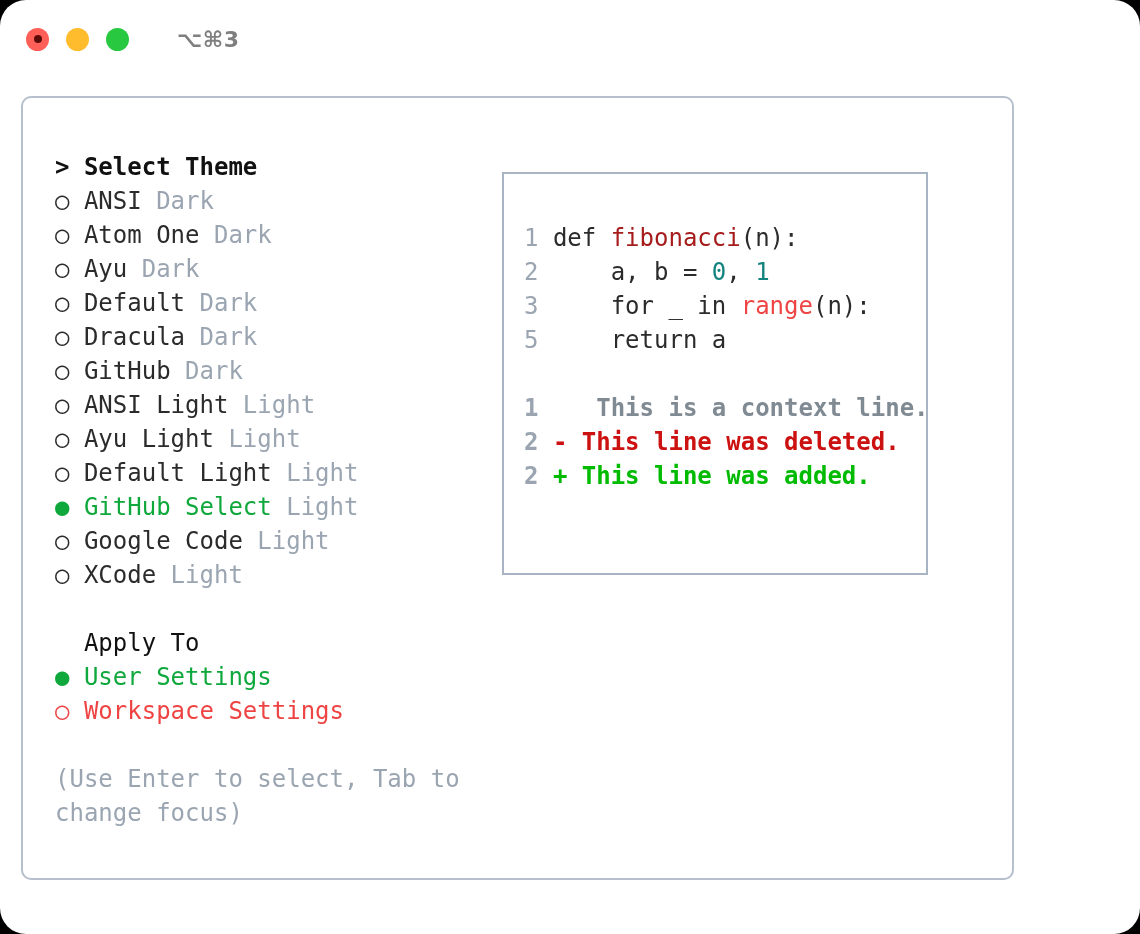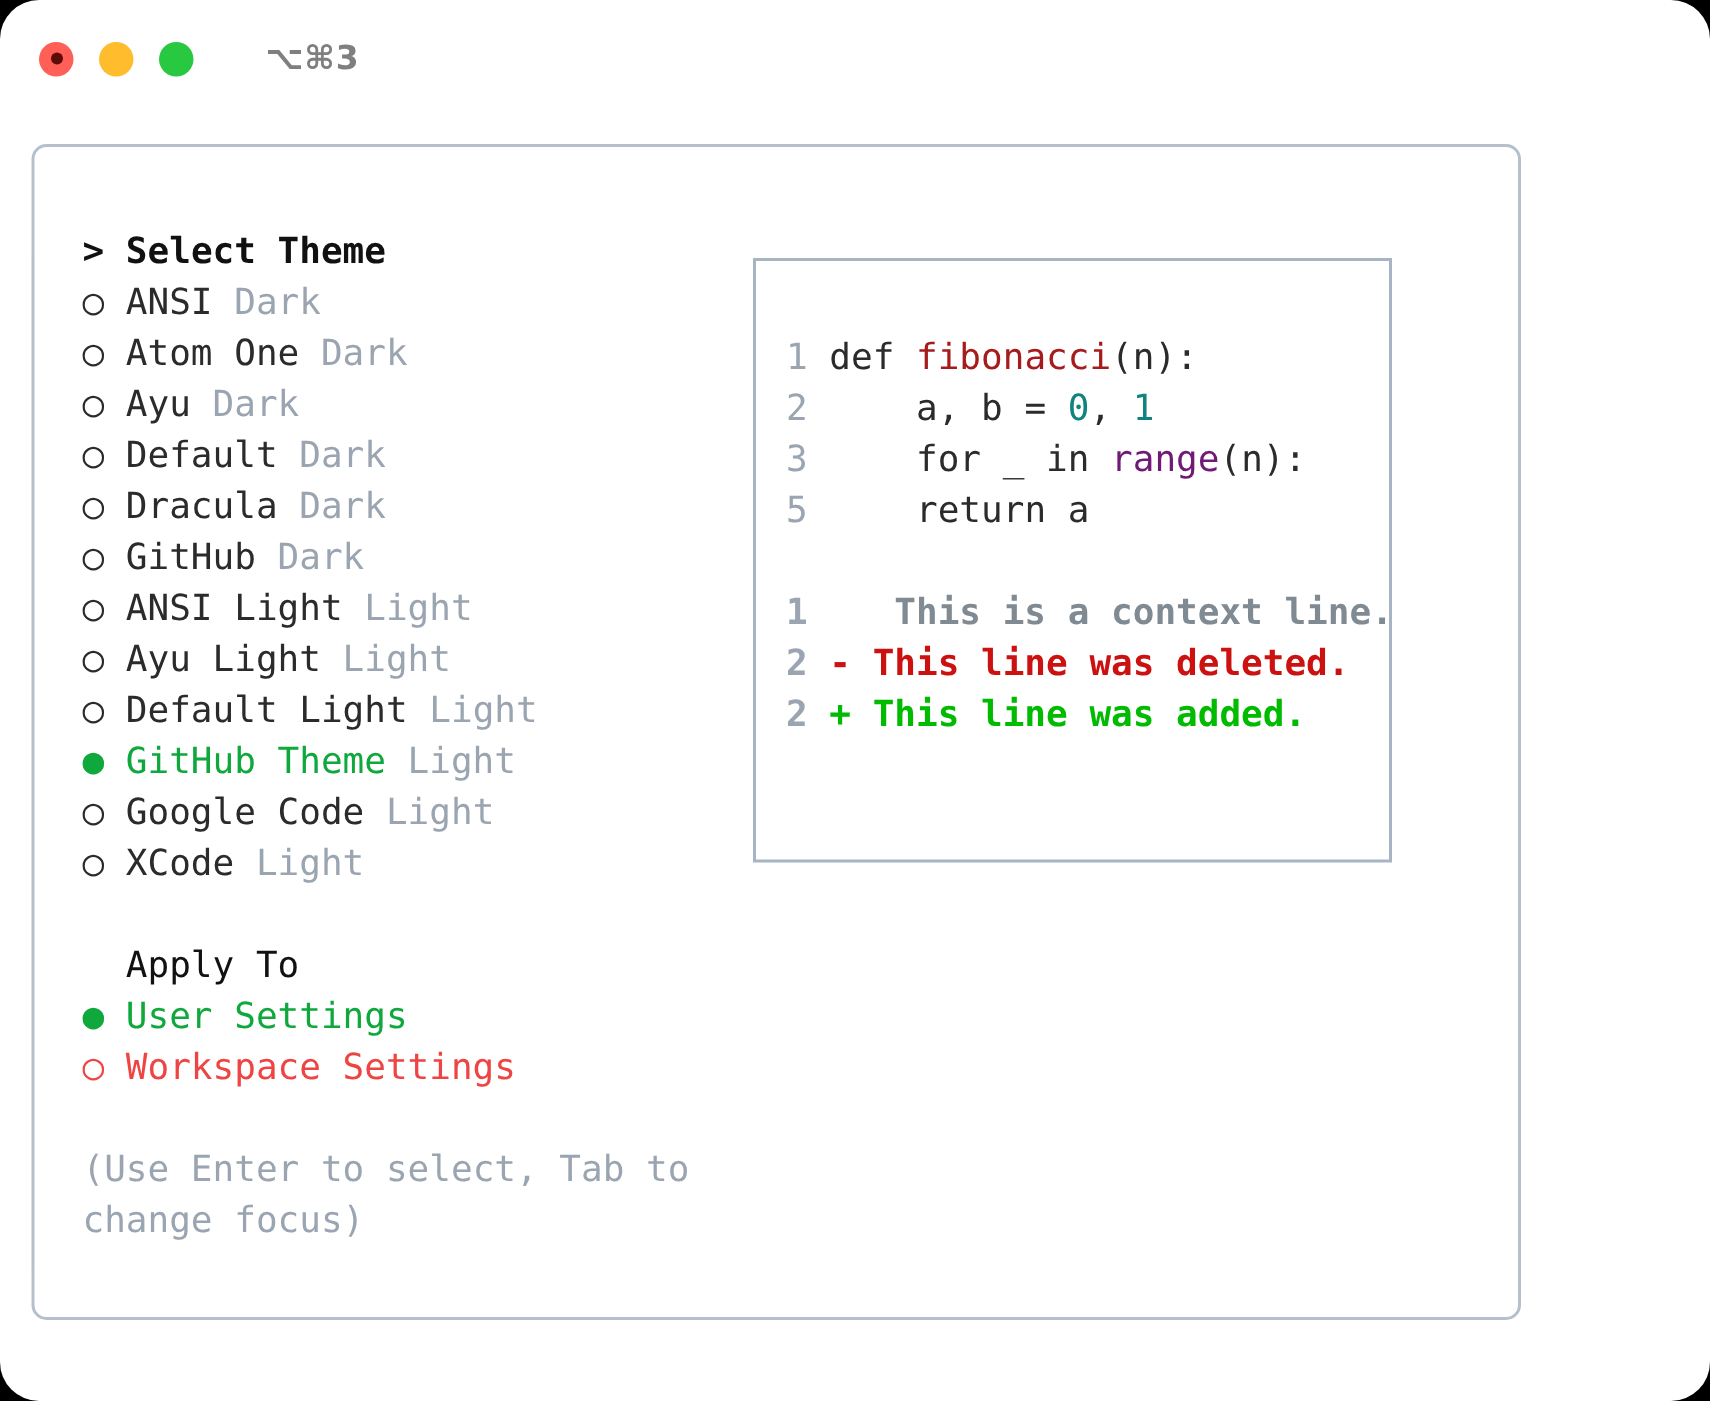--- a/index.html
+++ b/index.html
@@ -180,21 +180,21 @@
   }
   .ln {
     color: #9aa5b1;
     display: inline-block;
     width: 1ch;
     text-align: right;
     margin-right: 1ch;
   }
   .tok-fn   { color: #a61b1b; }
   .tok-num  { color: #11837f; }
-  .tok-call { color: #701a75; }
+  .tok-call { color: #ef4444; }
 
   .diff-block { margin-top: 34px; font-weight: bold; }
   .diff-line.ctx  { color: #808a93; }
   .diff-line.del  { color: #cc1111; }
   .diff-line.add  { color: #00bb00; }
   .diff-line .ln  { color: #9aa5b1; }
   .sign { display: inline-block; width: 1ch; }
 </style>
 </head>
 <body>
@@ -220,21 +220,21 @@
         <div id="theme-rows">
             <div class="theme-row"><span class="bullet">○</span> <span>ANSI</span> <span class="cat">Dark</span></div>
             <div class="theme-row"><span class="bullet">○</span> <span>Atom One</span> <span class="cat">Dark</span></div>
             <div class="theme-row"><span class="bullet">○</span> <span>Ayu</span> <span class="cat">Dark</span></div>
             <div class="theme-row"><span class="bullet">○</span> <span>Default</span> <span class="cat">Dark</span></div>
             <div class="theme-row"><span class="bullet">○</span> <span>Dracula</span> <span class="cat">Dark</span></div>
             <div class="theme-row"><span class="bullet">○</span> <span>GitHub</span> <span class="cat">Dark</span></div>
             <div class="theme-row"><span class="bullet">○</span> <span>ANSI Light</span> <span class="cat">Light</span></div>
             <div class="theme-row"><span class="bullet">○</span> <span>Ayu Light</span> <span class="cat">Light</span></div>
             <div class="theme-row"><span class="bullet">○</span> <span>Default Light</span> <span class="cat">Light</span></div>
-            <div class="theme-row selected"><span class="bullet">●</span> <span>GitHub Theme</span> <span class="cat">Light</span></div>
+            <div class="theme-row selected"><span class="bullet">●</span> <span>GitHub Select</span> <span class="cat">Light</span></div>
             <div class="theme-row"><span class="bullet">○</span> <span>Google Code</span> <span class="cat">Light</span></div>
             <div class="theme-row"><span class="bullet">○</span> <span>XCode</span> <span class="cat">Light</span></div>
           </div>
 
         <div class="apply-header"><span class="bullet"> </span> <span>Apply To</span></div>
 
         <div id="apply-rows">
             <div class="apply-row selected"><span class="bullet">●</span> <span>User Settings</span></div>
             <div class="apply-row"><span class="bullet">○</span> <span>Workspace Settings</span></div>
           </div>

